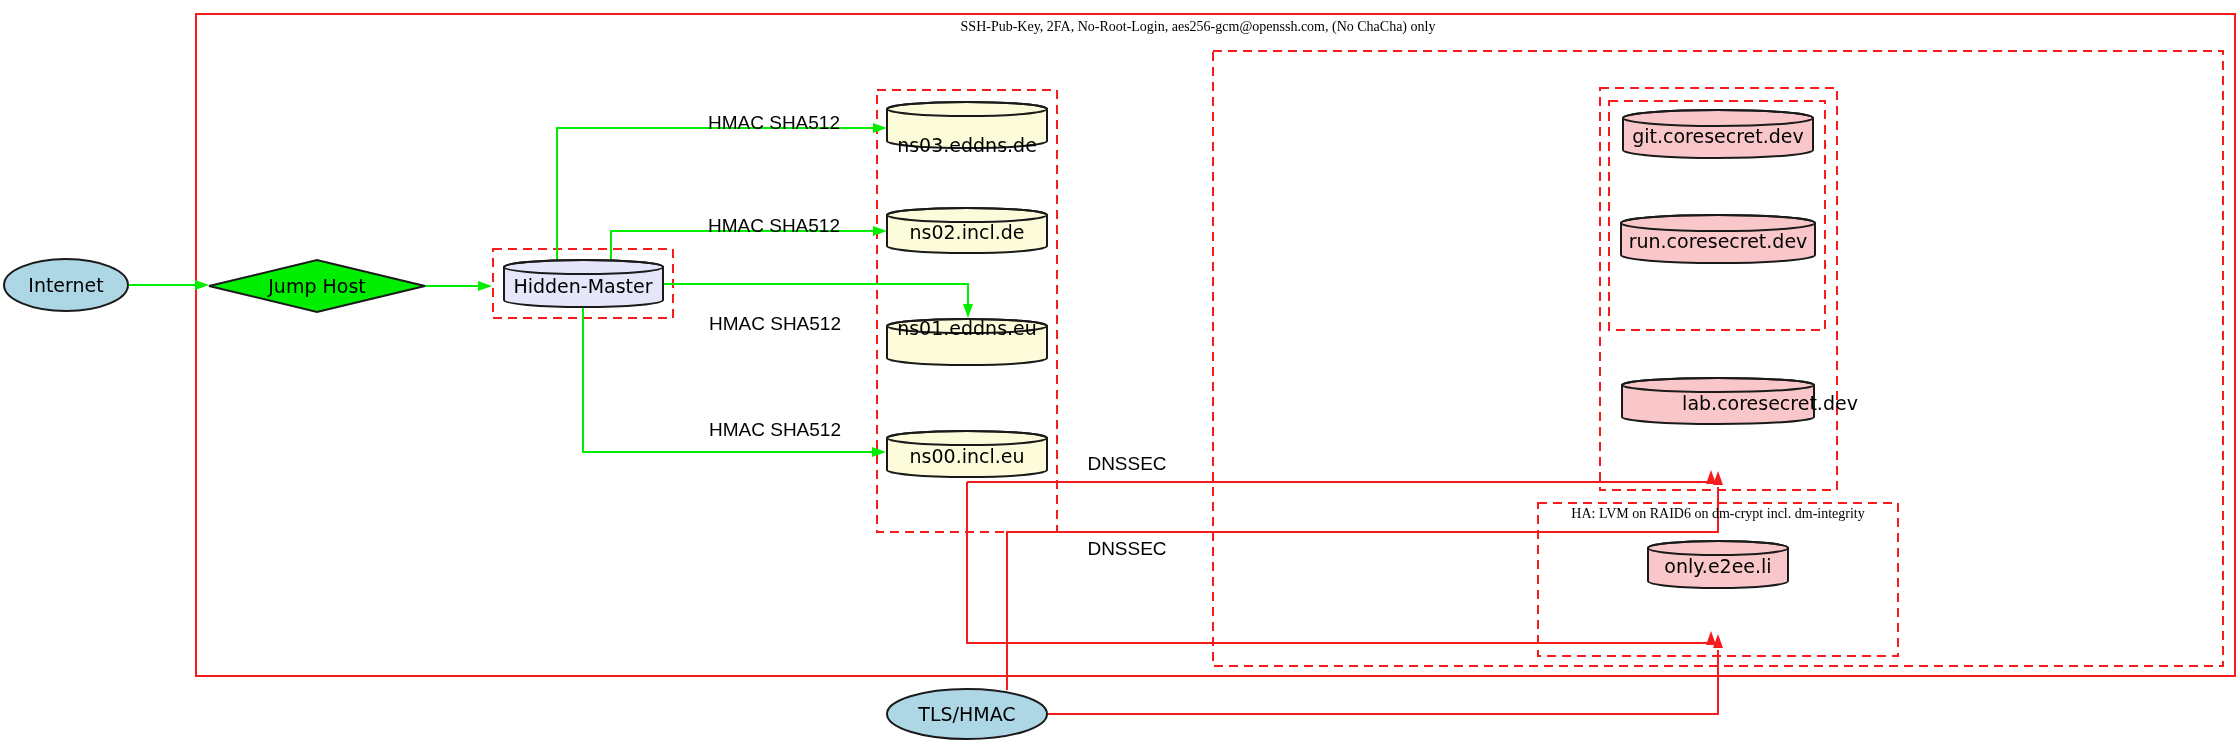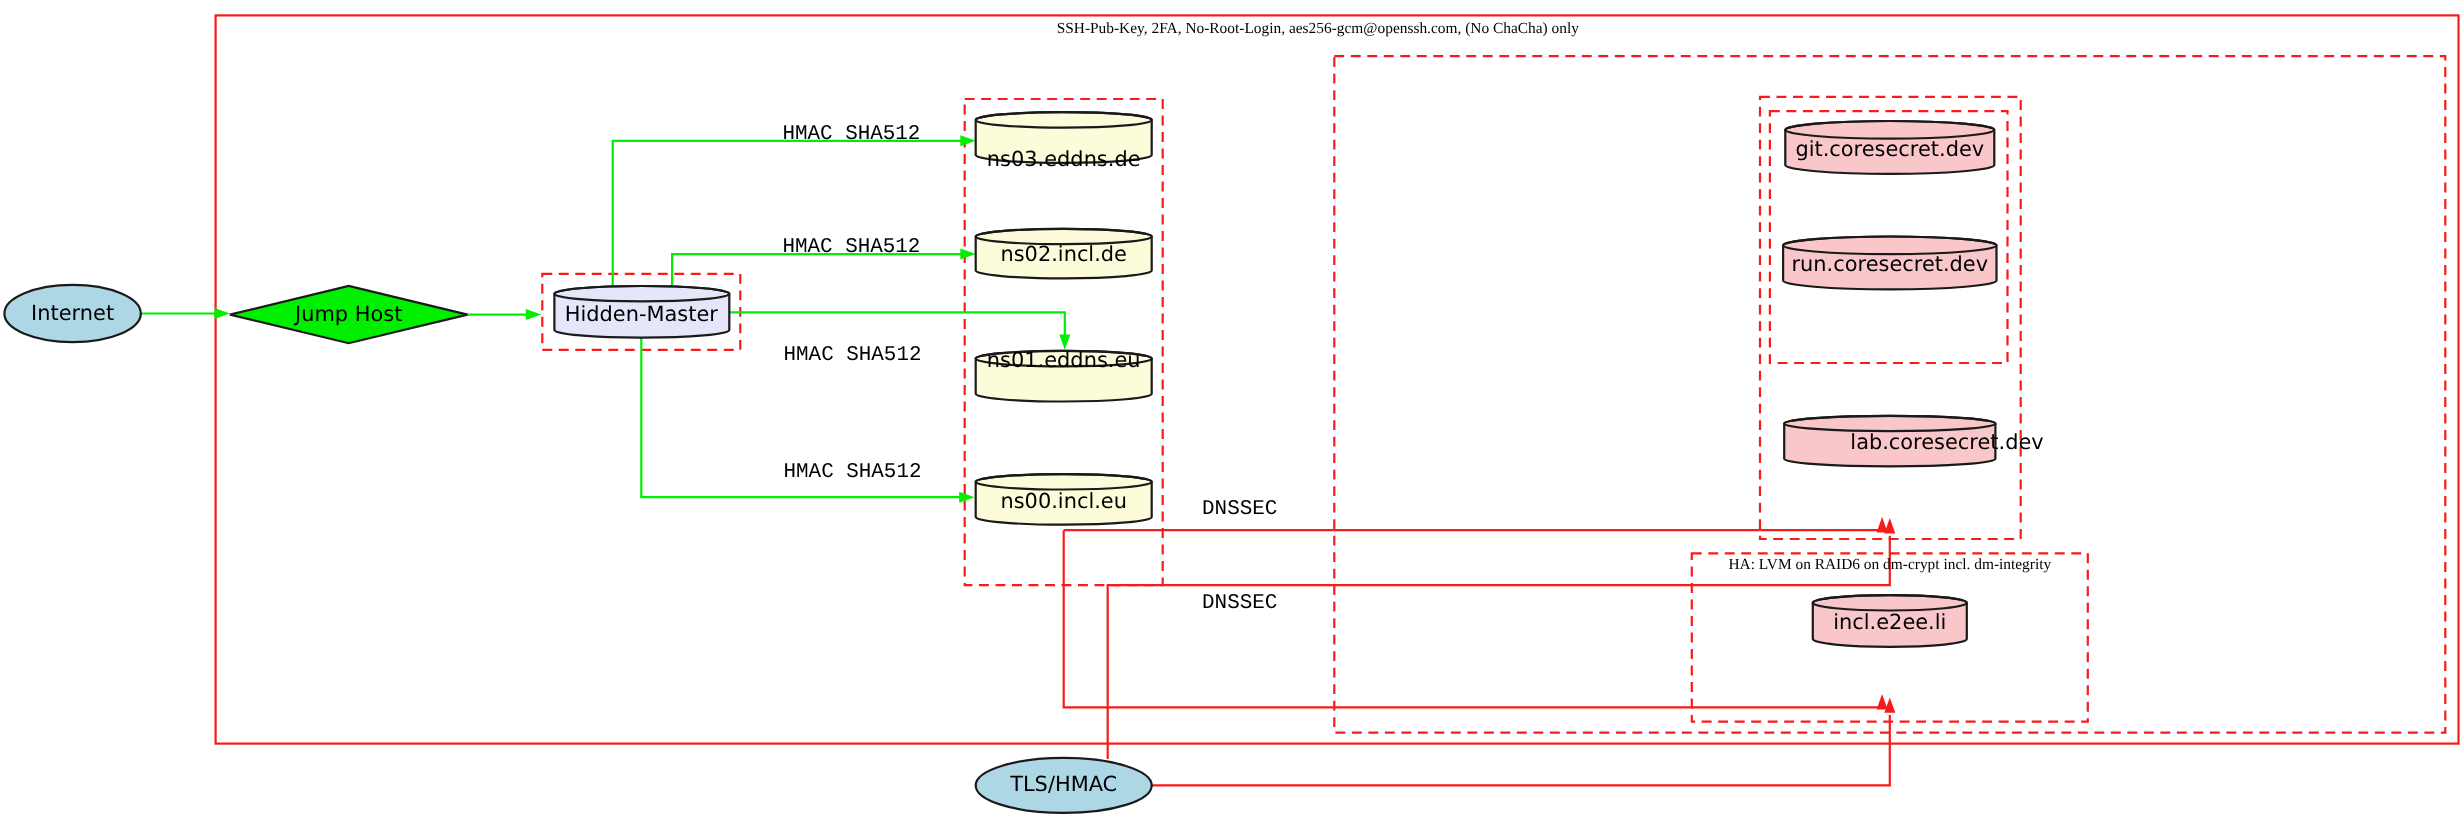--- a/index.html
+++ b/index.html
@@ -1,21 +1,21 @@
 <!DOCTYPE html>
 <html><head>
 <meta charset="utf-8">
 <style>
   html,body{margin:0;padding:0;background:#fff;}
   #canvas{position:relative;width:2240px;height:744px;background:#ffffff;overflow:hidden;
           font-family:"DejaVu Sans",sans-serif;}
   #wires{position:absolute;left:0;top:0;width:2240px;height:744px;}
   .lbl{position:absolute;transform:translate(-50%,-50%);white-space:nowrap;color:#000;line-height:1;}
   .sans{font-family:"DejaVu Sans",sans-serif;font-size:19px;}
-  .serif{font-family:Liberation Mono, monospace;font-size:19px;}
+  .serif{font-family:Liberation Sans, sans-serif;font-size:19px;}
   .clust{font-family:"Liberation Serif","DejaVu Serif",serif;font-size:14px;}
   .shape{stroke:#1a1a1a;stroke-width:2;}
   .wire{fill:none;stroke-width:2;}
   .box{fill:none;stroke-width:2;}
   .dash{stroke-dasharray:9 6;}
 </style>
 </head>
 <body>
 
 <div id="canvas">
@@ -107,16 +107,16 @@
   <div class="lbl sans" style="left:66px;top:285px">Internet</div>
   <div class="lbl sans" style="left:317px;top:286px">Jump Host</div>
   <div class="lbl sans" style="left:583px;top:286px">Hidden-Master</div>
   <div class="lbl sans" style="left:967px;top:145px">ns03.eddns.de</div>
   <div class="lbl sans" style="left:967px;top:232px">ns02.incl.de</div>
   <div class="lbl sans" style="left:967px;top:328px">ns01.eddns.eu</div>
   <div class="lbl sans" style="left:967px;top:456px">ns00.incl.eu</div>
   <div class="lbl sans" style="left:1718px;top:136px">git.coresecret.dev</div>
   <div class="lbl sans" style="left:1718px;top:241px">run.coresecret.dev</div>
   <div class="lbl sans" style="left:1770px;top:403px">lab.coresecret.dev</div>
-  <div class="lbl sans" style="left:1718px;top:566px">incl.e2ee.li</div>
+  <div class="lbl sans" style="left:1718px;top:566px">only.e2ee.li</div>
   <div class="lbl sans" style="left:967px;top:714px">TLS/HMAC</div>
 
 </div>
 
 </body></html>

